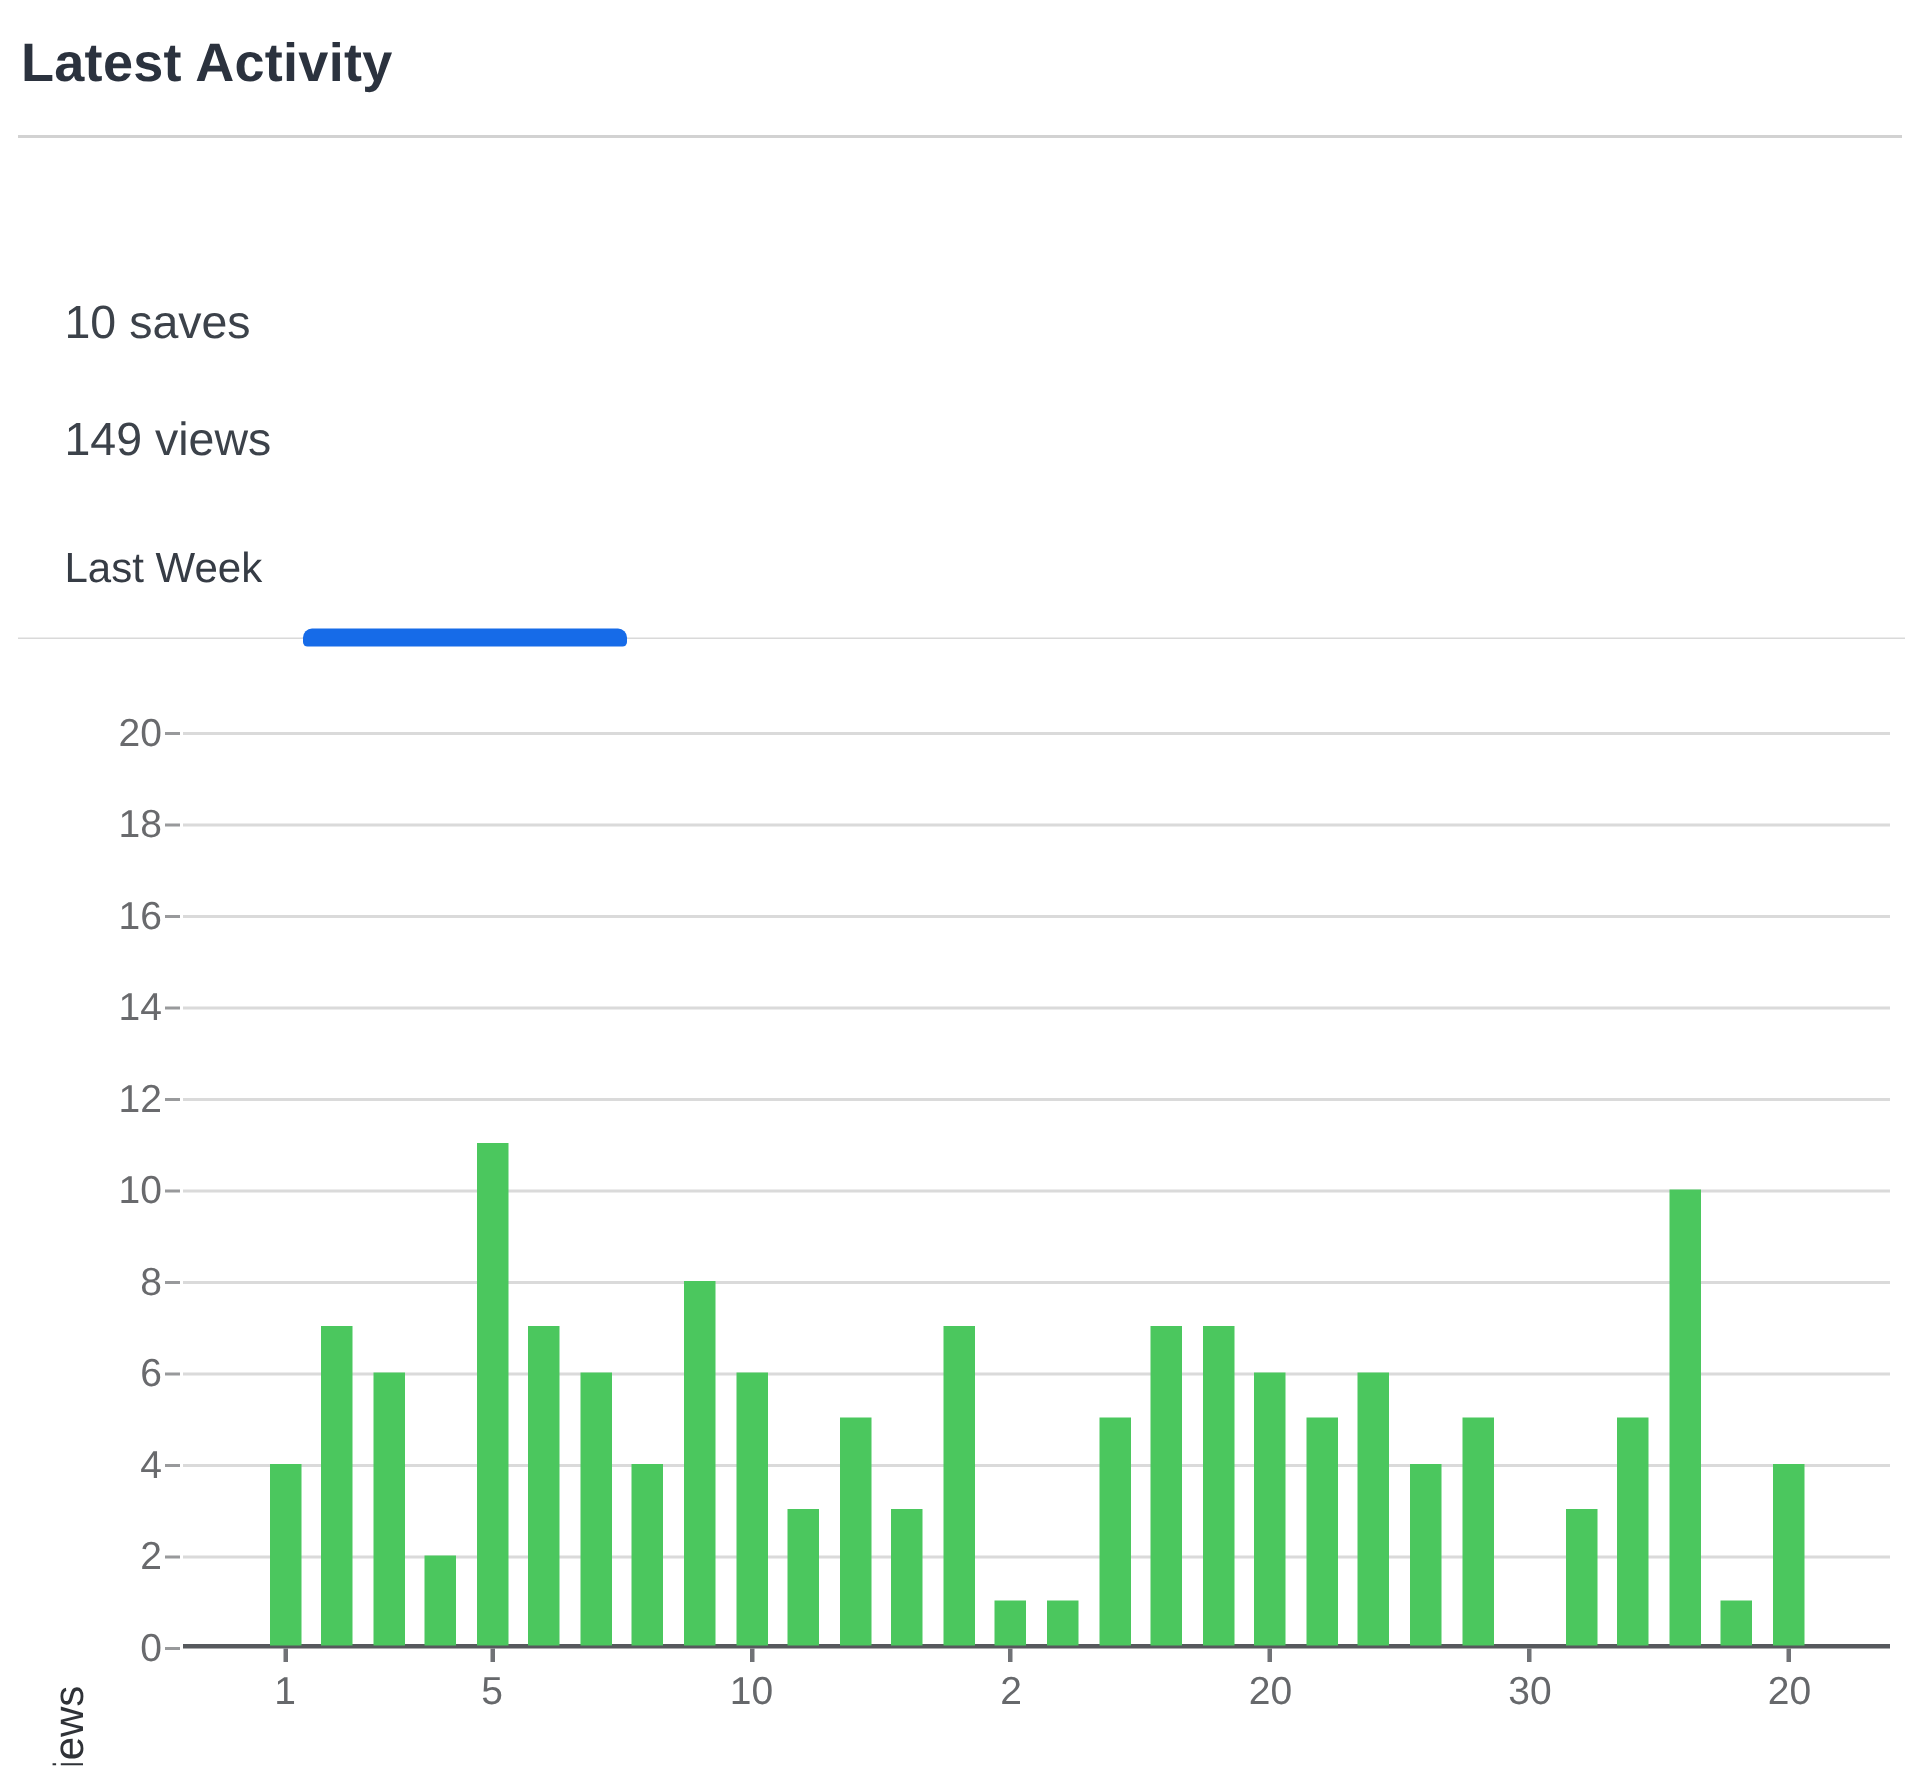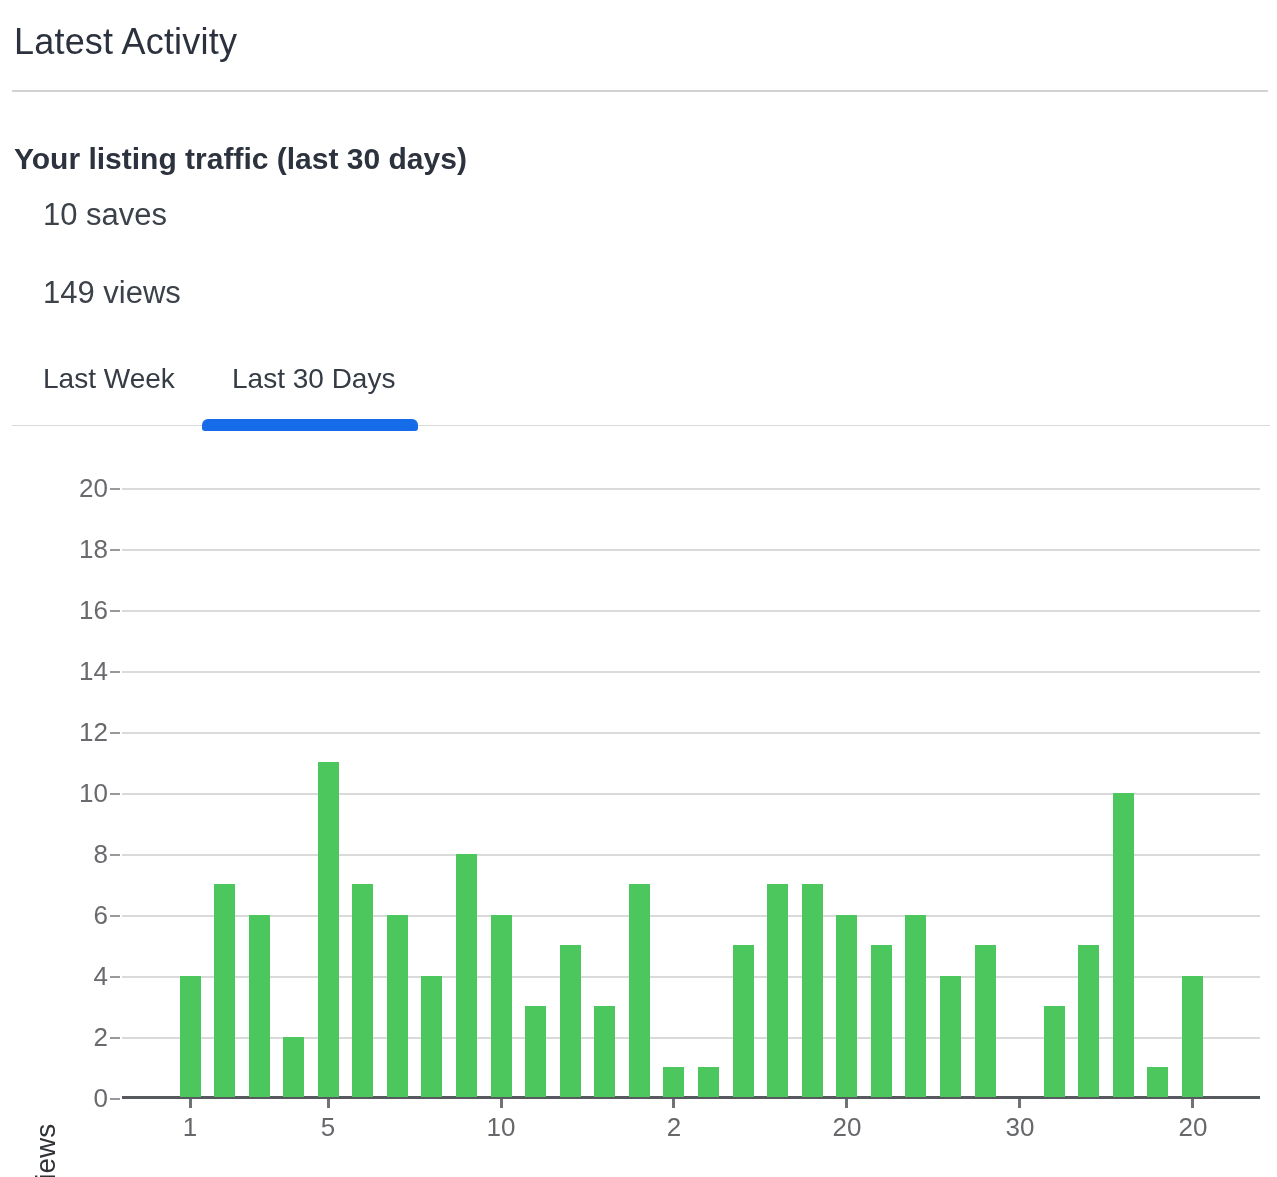--- a/index.html
+++ b/index.html
@@ -2,21 +2,21 @@
 <html><head>
 <meta charset="utf-8">
 <style>
   * { margin:0; padding:0; box-sizing:border-box; }
   html,body { background:#ffffff; }
   body { font-family:"Liberation Sans", sans-serif; }
   .page {
     position:relative; width:1277px; height:1177px; background:#fff; overflow:hidden;
   }
   .h1 {
-    position:absolute; left:14px; top:20px; font-size:36px; font-weight:400;
+    position:absolute; left:14px; top:20px; font-size:36px; font-weight:700;
     color:#2b323e; line-height:44px; letter-spacing:0.2px;
   }
   .divider-top {
     position:absolute; left:12px; top:90px; width:1256px; height:2px; background:#d2d2d2;
   }
   .h2 { position:absolute; font-size:30px; font-weight:700; color:#2d333e; line-height:36px; }
   .h2.traffic { left:14px; top:141px; }
   .h2.views   { left:14px; top:293px; }
   .stat { position:absolute; left:43px; font-size:31px; font-weight:400; color:#3c424a; line-height:42px; }
   .stat.saves { top:194px; }
@@ -45,27 +45,25 @@
 </style>
 </head>
 <body>
 
 <div class="page">
 
   <div class="h1">Latest Activity</div>
 
   <div class="divider-top"></div>
 
-  <div class="h2 traffic">Your listing traffic (last 30 days)</div>
   <div class="stat saves">10 saves</div>
   <div class="stat views">149 views</div>
 
 
   <div class="tab week">Last Week</div>
-  <div class="tab last30">Last 30 Days</div>
   <div class="tab-divider"></div>
   <div class="tab-underline" style="background: rgb(22, 107, 232);"></div>
 
   <div class="chart" id="chart">
       <div class="ytick-dash" style="left: 110px; top: 658px; width: 10px;"></div>
       <div class="ytick-label" style="top: 641px;">0</div>
       <div class="gridline" style="left: 122px; top: 597px; width: 1138px;"></div>
       <div class="ytick-dash" style="left: 110px; top: 597px; width: 10px;"></div>
       <div class="ytick-label" style="top: 580px;">2</div>
       <div class="gridline" style="left: 122px; top: 536px; width: 1138px;"></div>

